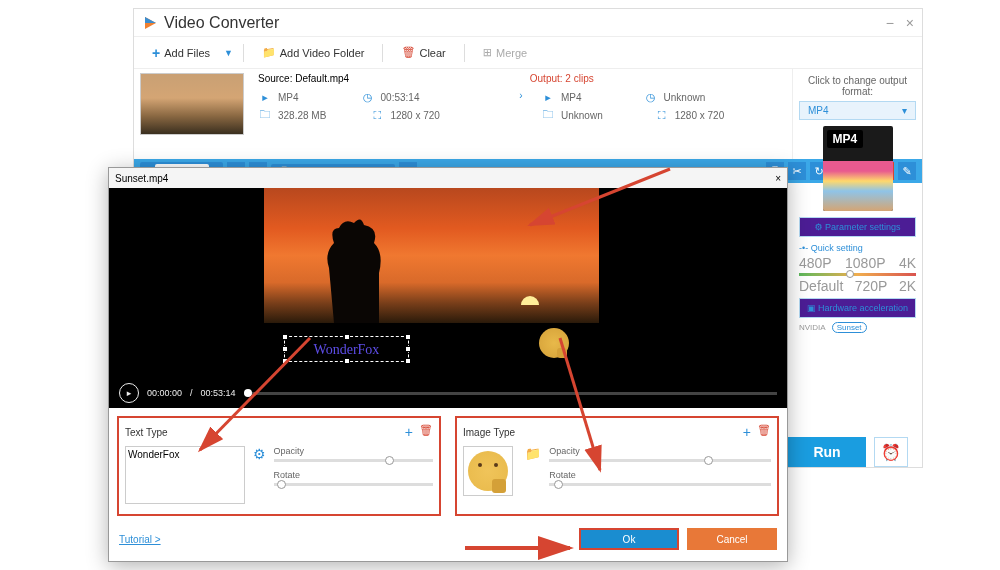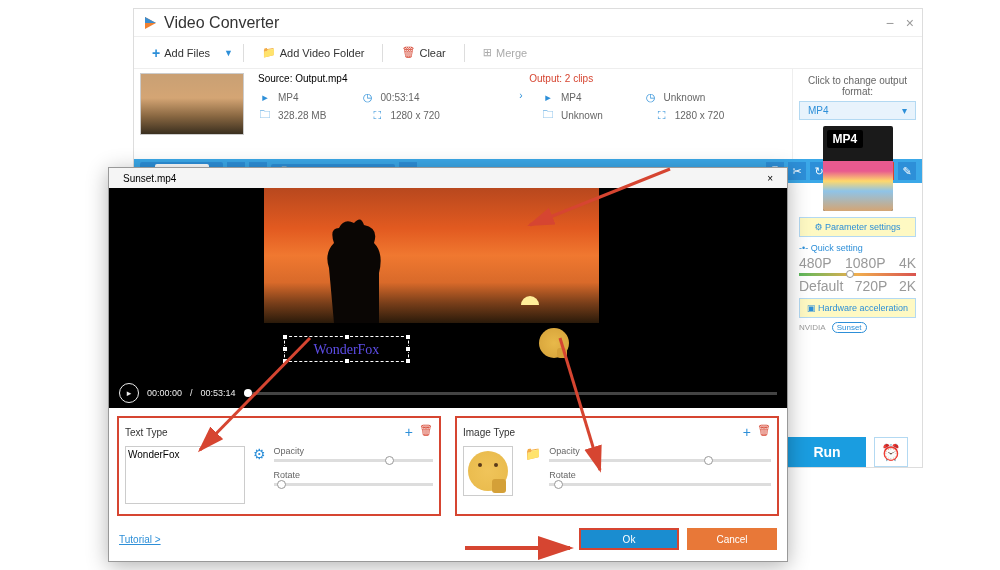--- a/index.html
+++ b/index.html
@@ -31,40 +31,40 @@
 .info-item { display: flex; align-items: center; gap: 6px; color: #666; margin-bottom: 4px; }
 .info-icon { width: 14px; height: 14px; display: inline-flex; align-items: center; justify-content: center; color: #2d8fd8; font-size: 11px; }
 .dashed-sep { width: 20px; color: #2d8fd8; text-align: center; }
 
 .right-panel { width: 130px; border-left: 1px solid #eee; padding: 6px; font-size: 10px; }
 .rp-hint { text-align: center; color: #666; margin-bottom: 4px; }
 .rp-format-btn { background: #e8f3fc; border: 1px solid #b3d9f2; padding: 3px 8px; display: flex; justify-content: space-between; color: #2d8fd8; cursor: pointer; }
 .rp-format-preview { width: 70px; height: 85px; margin: 6px auto; background: #1a1a1a; position: relative; border-radius: 2px; overflow: hidden; }
 .mp4-badge { background: #000; color: #fff; font-size: 12px; font-weight: bold; padding: 2px 6px; display: inline-block; margin: 4px; border-radius: 2px; }
 .rp-balloons { position: absolute; bottom: 0; left: 0; right: 0; height: 50px; background: linear-gradient(to top, #d4a574, #8fc4e8 40%, #ffd86b 60%, #e85a8f 80%); }
-.rp-btn { background: #fef9c3; border: 1px solid #b3d9f2; padding: 4px; text-align: center; color: #2d8fd8; margin-top: 4px; cursor: pointer; font-size: 9px; }
+.rp-btn { background: #4c1d95; border: 1px solid #b3d9f2; padding: 4px; text-align: center; color: #2d8fd8; margin-top: 4px; cursor: pointer; font-size: 9px; }
 .rp-quick { margin-top: 6px; }
 .rp-qlabel { color: #2d8fd8; font-size: 9px; }
 .rp-qscale { display: flex; justify-content: space-between; font-size: 14px; color: #999; margin-top: 2px; }
 .rp-qbar { height: 3px; background: linear-gradient(to right, #5cb85c, #f0ad4e, #d9534f); margin: 2px 0; position: relative; }
 .rp-qhandle { position: absolute; left: 40%; top: -3px; width: 8px; height: 8px; background: #fff; border: 1px solid #999; border-radius: 50%; }
 .rp-hw { display: flex; gap: 6px; align-items: center; margin-top: 4px; font-size: 8px; color: #999; }
 
 .blue-bar { height: 24px; background: #3ba8e8; display: flex; align-items: center; padding: 0 6px; gap: 4px; font-size: 10px; color: #fff; }
 .bb-track { display: flex; align-items: center; gap: 3px; background: #2d8fd8; padding: 2px 6px; border-radius: 2px; }
 .bb-none { background: #fff; color: #2d8fd8; padding: 2px 24px 2px 6px; border-radius: 2px; }
 .bb-sq { width: 18px; height: 18px; display: flex; align-items: center; justify-content: center; background: #2d8fd8; cursor: pointer; font-size: 11px; }
 .bb-audio { background: #2d8fd8; padding: 2px 6px; border-radius: 2px; display: flex; align-items: center; gap: 3px; }
 .bb-highlight { border: 2px solid #d64531; }
 .run-btn { position: absolute; right: 56px; bottom: 0; width: 78px; height: 30px; background: #1a9de0; color: #fff; font-size: 14px; font-weight: bold; display: flex; align-items: center; justify-content: center; cursor: pointer; }
 .alarm-btn { position: absolute; right: 14px; bottom: 0; width: 34px; height: 30px; border: 1px solid #b3d9f2; display: flex; align-items: center; justify-content: center; color: #2d8fd8; cursor: pointer; background:#fff; }
 
 
 .dialog { position: absolute; left: 108px; top: 167px; width: 680px; height: 395px; background: #fff; border: 1px solid #999; box-shadow: 0 4px 20px rgba(0,0,0,0.3); }
-.dlg-title { height: 20px; background: #f5f5f5; display: flex; align-items: center; justify-content: space-between; padding: 0 14px; font-size: 10px; }
+.dlg-title { height: 20px; background: #f5f5f5; display: flex; align-items: center; justify-content: space-between; padding: 0 6px; font-size: 10px; }
 .preview { height: 220px; background: #000; position: relative; }
 .sunset { position: absolute; left: 155px; top: 0; width: 335px; height: 135px; background: linear-gradient(to bottom, #b8481e 0%, #e25a20 30%, #f07830 50%, #d96a2a 70%, #7a3f1a 85%, #2a1a0a 100%); }
 .silhouette { position: absolute; left: 45px; top: 15px; width: 90px; height: 120px; }
 .sun { position: absolute; right: 60px; bottom: 18px; width: 18px; height: 9px; background: #ffee99; border-radius: 9px 9px 0 0; }
 .wm-box { position: absolute; left: 175px; top: 148px; width: 125px; height: 26px; border: 1px dashed #fff; }
 .wm-handle { position: absolute; width: 6px; height: 6px; background: #fff; border: 1px solid #000; }
 .wm-text { color: #5d4de8; font-family: cursive; font-size: 14px; text-align: center; line-height: 26px; }
 .emoji-prev { position: absolute; left: 430px; top: 140px; width: 30px; height: 30px; background: radial-gradient(circle, #e8b94a, #d4a038); border-radius: 50%; }
 .emoji-hand { position: absolute; bottom: 0; right: 2px; width: 10px; height: 10px; background: #d4a038; border-radius: 3px; }
 .play-controls { position: absolute; bottom: 0; left: 0; right: 0; height: 30px; display: flex; align-items: center; padding: 0 10px; gap: 8px; color: #eee; font-size: 9px; }
@@ -134,21 +134,21 @@
     <div class="tb-btn tb-merge">
         <span>⊞</span>
         <span>Merge</span>
       </div>
   </div>
 
   <div class="content-row">
     <div class="thumb"></div>
     <div class="info-col">
       <div class="info-head">
-        <span>Source: Output.mp4</span>
+        <span>Source: Default.mp4</span>
         <span style="width:40px"></span>
         <span class="output-red">Output: 2 clips</span>
         <span style="width:120px"></span>
       </div>
       <div class="info-grid">
         <div class="info-left">
           <div class="info-item">
               <span class="info-icon">▸</span>
               <span>MP4</span>
               <span style="width:50px"></span>

